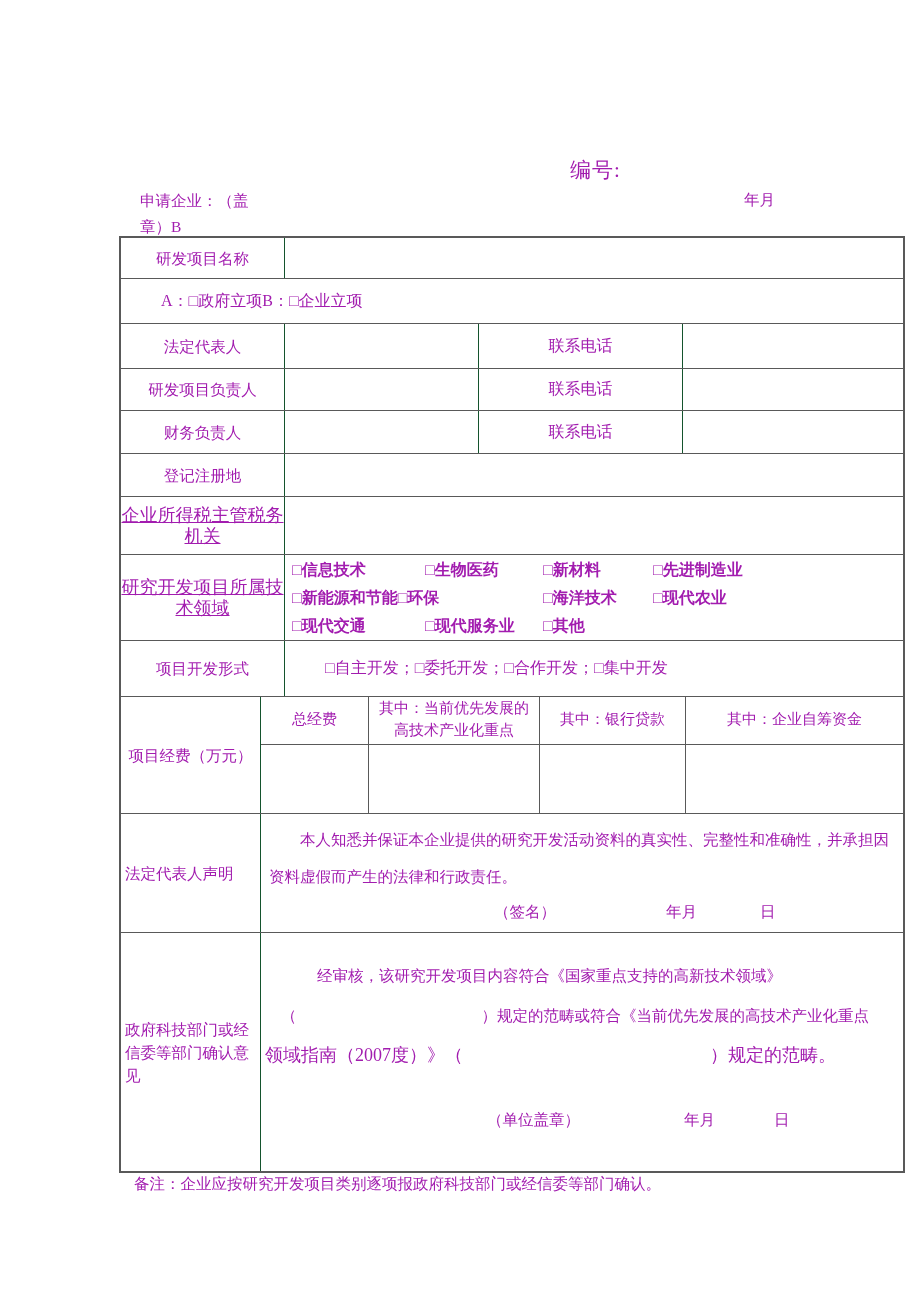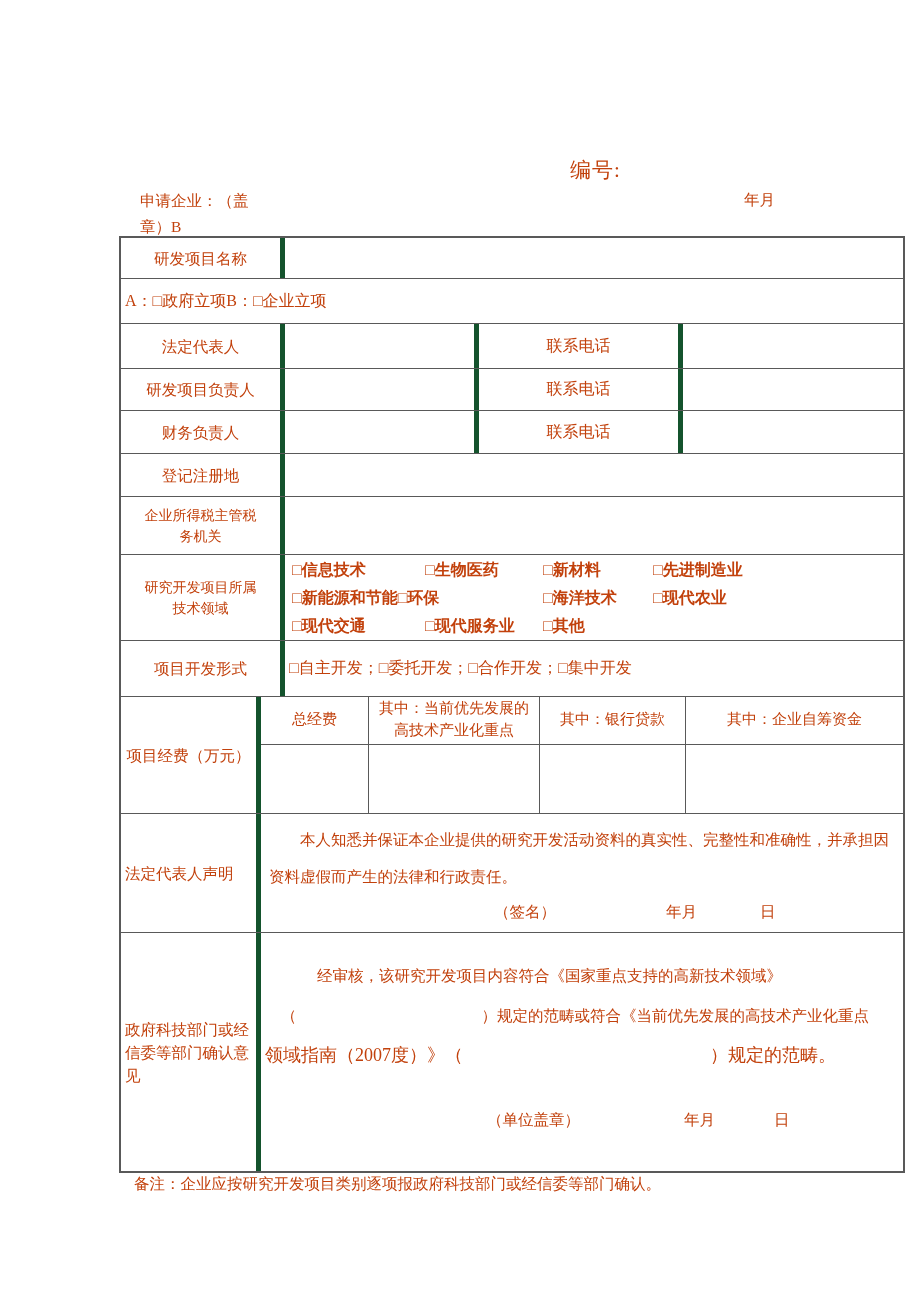--- a/index.html
+++ b/index.html
@@ -1,37 +1,37 @@
 <!DOCTYPE html>
 <html><head>
 <meta charset="utf-8">
 <style>
   html,body{margin:0;padding:0;background:#ffffff;}
   .page{
     position:relative;width:920px;height:1301px;background:#ffffff;
     font-family:"Liberation Serif","DejaVu Serif",serif;
-    color:#c2410c;font-size:16px;overflow:hidden;
+    color:#a21caf;font-size:16px;overflow:hidden;
   }
   .serial{position:absolute;left:570px;top:156px;font-size:21px;letter-spacing:1px;}
   .applicant{position:absolute;left:140px;top:188px;width:120px;line-height:26px;font-size:15.5px;}
   .top-date{position:absolute;left:744px;top:190px;font-size:15.5px;}
 
   .form-table{
     position:absolute;left:119px;top:236px;width:786px;
     border:2px solid #595959;box-sizing:border-box;background:#fff;
   }
   .row{display:flex;border-bottom:1px solid #595959;box-sizing:border-box;}
   .row:last-child{border-bottom:none;}
-  .cell{border-right:5px solid #14532d;box-sizing:border-box;display:flex;align-items:center;padding:0 4px;}
+  .cell{border-right:1px solid #14532d;box-sizing:border-box;display:flex;align-items:center;padding:0 4px;}
   .cell:last-child{border-right:none;}
   .lab{width:164px;flex:0 0 164px;justify-content:center;text-align:center;font-size:15.5px;line-height:21px;}
-  .lab-sm{font-size:14px;padding:0 18px;}
+  .lab-sm{font-size:18px;padding:0 0;text-decoration:underline;}
   .lab2{width:140px;flex:0 0 140px;font-size:15.5px;line-height:23px;}
   .lab2.center{justify-content:center;text-align:center;}
-  .val{flex:1;}
+  .val{flex:1;margin-left:36px;}
   .contact{width:204px;flex:0 0 204px;justify-content:center;text-align:center;}
   .v1{width:194px;flex:0 0 194px;}
   .v2{width:224px;flex:0 0 224px;}
 
   .tech-cell{flex:1;flex-direction:column;align-items:flex-start;justify-content:center;padding:4px 0 4px 7px;font-weight:bold;}
   .tech-line{line-height:28px;white-space:nowrap;}
   .ti{display:inline-block;}
   .ti.w1{width:133px;}
   .ti.w2{width:118px;}
   .ti.w3{width:110px;}

